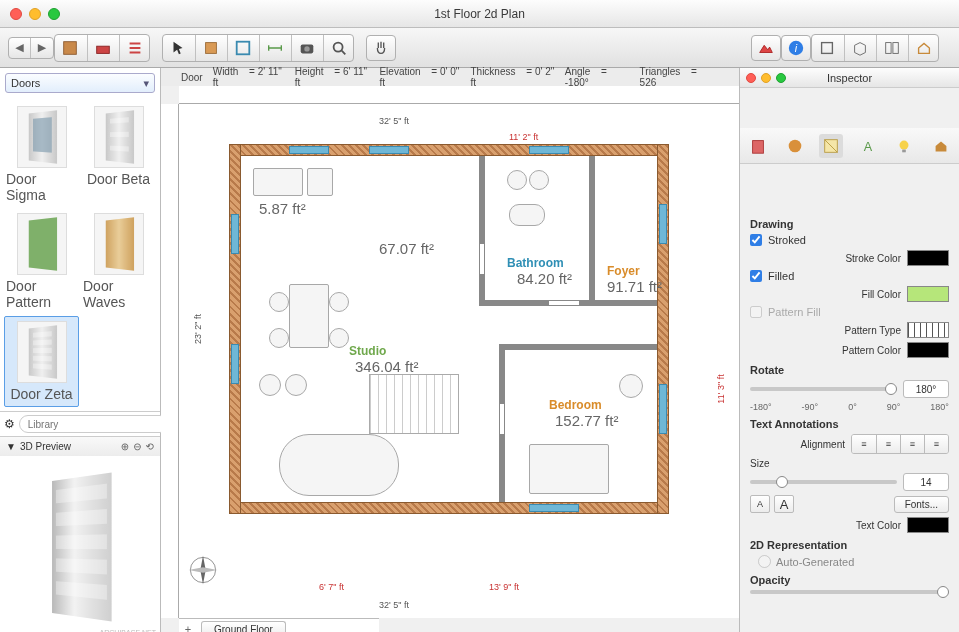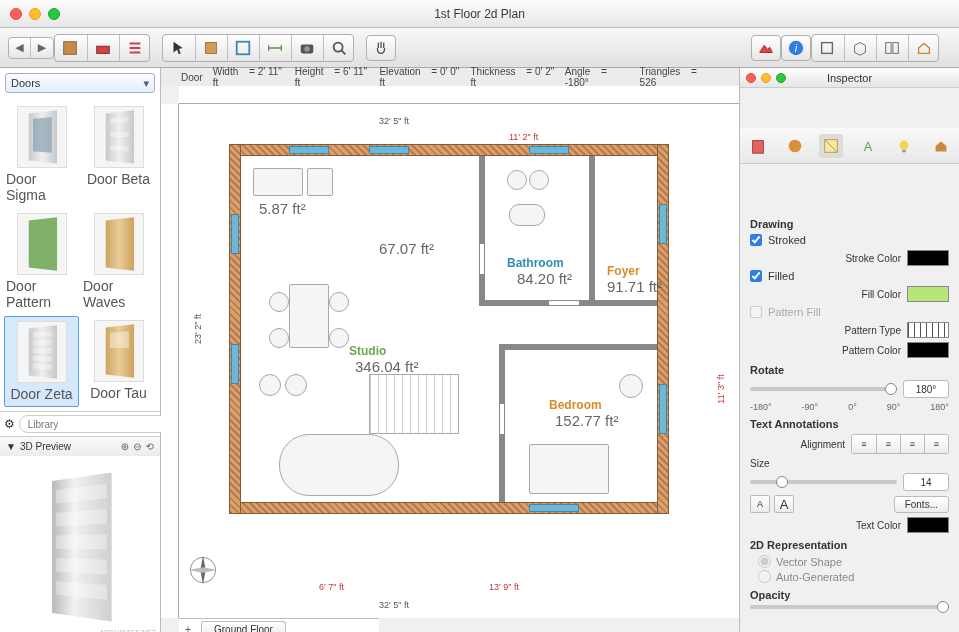--- a/index.html
+++ b/index.html
@@ -259,28 +259,20 @@
             <div class="door-glyph">
               <div class="slot" style="top:5px;"></div>
               <div class="slot" style="top:13px;"></div>
               <div class="slot" style="top:21px;"></div>
               <div class="slot" style="top:29px;"></div>
               <div class="slot" style="top:37px;"></div>
             </div>
           </div>
           <span>Door Zeta</span>
         </div>
-      <div class="lib-item">
-          <div class="thumb">
-            <div class="door-glyph tan">
-              <div class="slot" style="top:6px;height:16px;background:rgba(255,255,255,.4);"></div>
-            </div>
-          </div>
-          <span>Door Tau</span>
-        </div>
     </div>
     <div class="lib-tools">
       <span style="font-size:12px;">⚙</span>
       <input class="lib-search" placeholder="Library" style="">
     </div>
     <div class="preview-head">
       <span style="margin-right:4px;">▼</span>
       <span>3D Preview</span>
       <div class="controls">
         <span>⊕</span>
@@ -507,24 +499,20 @@
         <div style="flex:1;"></div>
         <div class="font-btn">Fonts...</div>
       </div>
       <div class="row">
         <label>Text Color</label>
         <div class="swatch" style="background:#000;"></div>
       </div>
 
       <h4>2D Representation</h4>
       <div class="radio-row">
-          <input type="radio" checked="" disabled="" style="">
-          <span>Vector Shape</span>
-        </div>
-      <div class="radio-row">
           <input type="radio" disabled="" style="">
           <span>Auto-Generated</span>
         </div>
 
       <h4>Opacity</h4>
       <div class="row">
         <div class="slider-track">
             <div class="slider-thumb" style="left:calc(100% - 12px);"></div>
           </div>
       </div>

